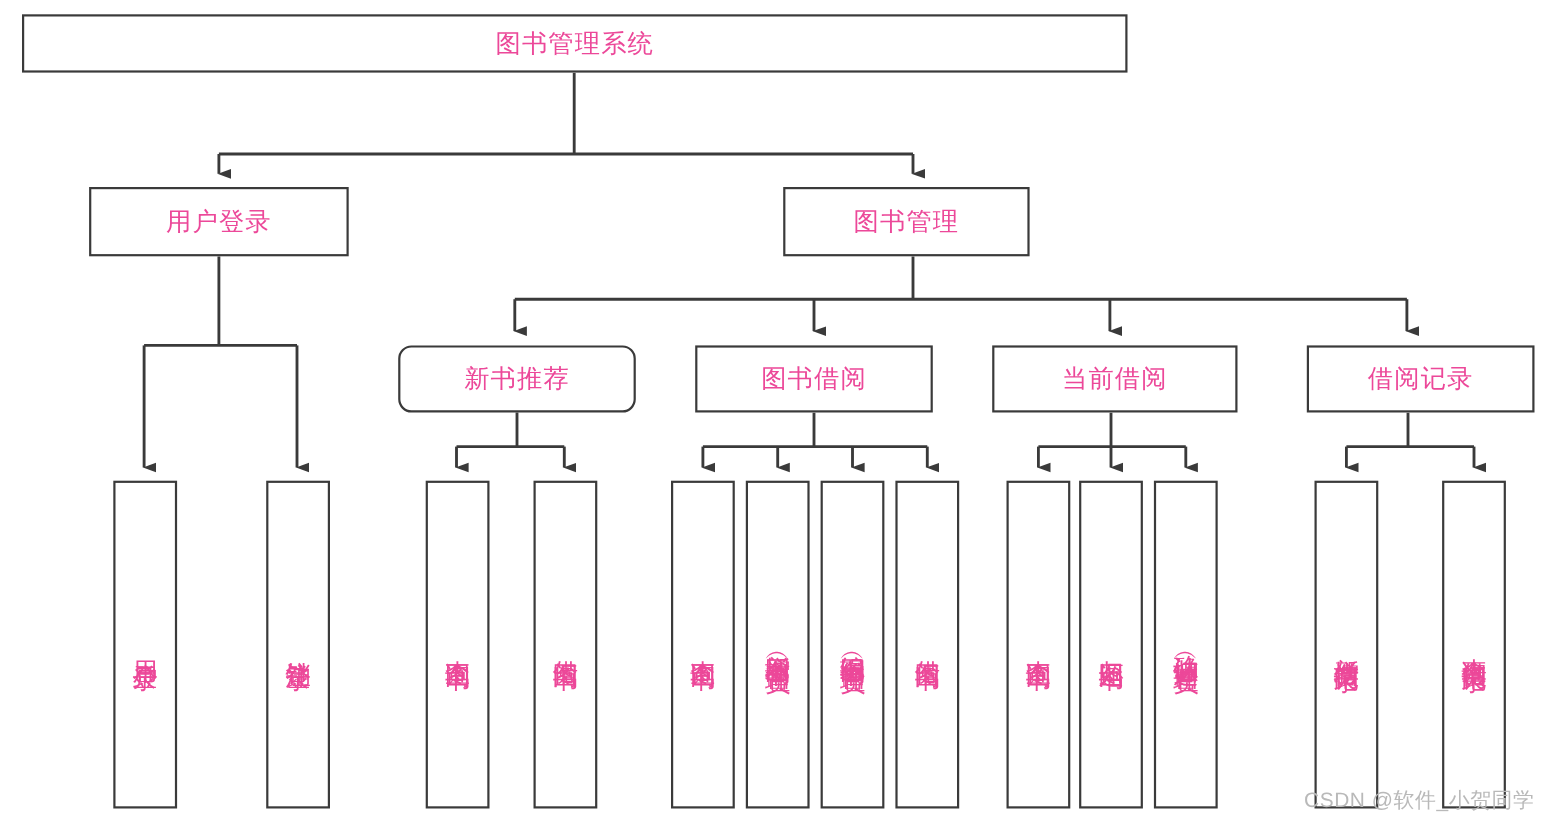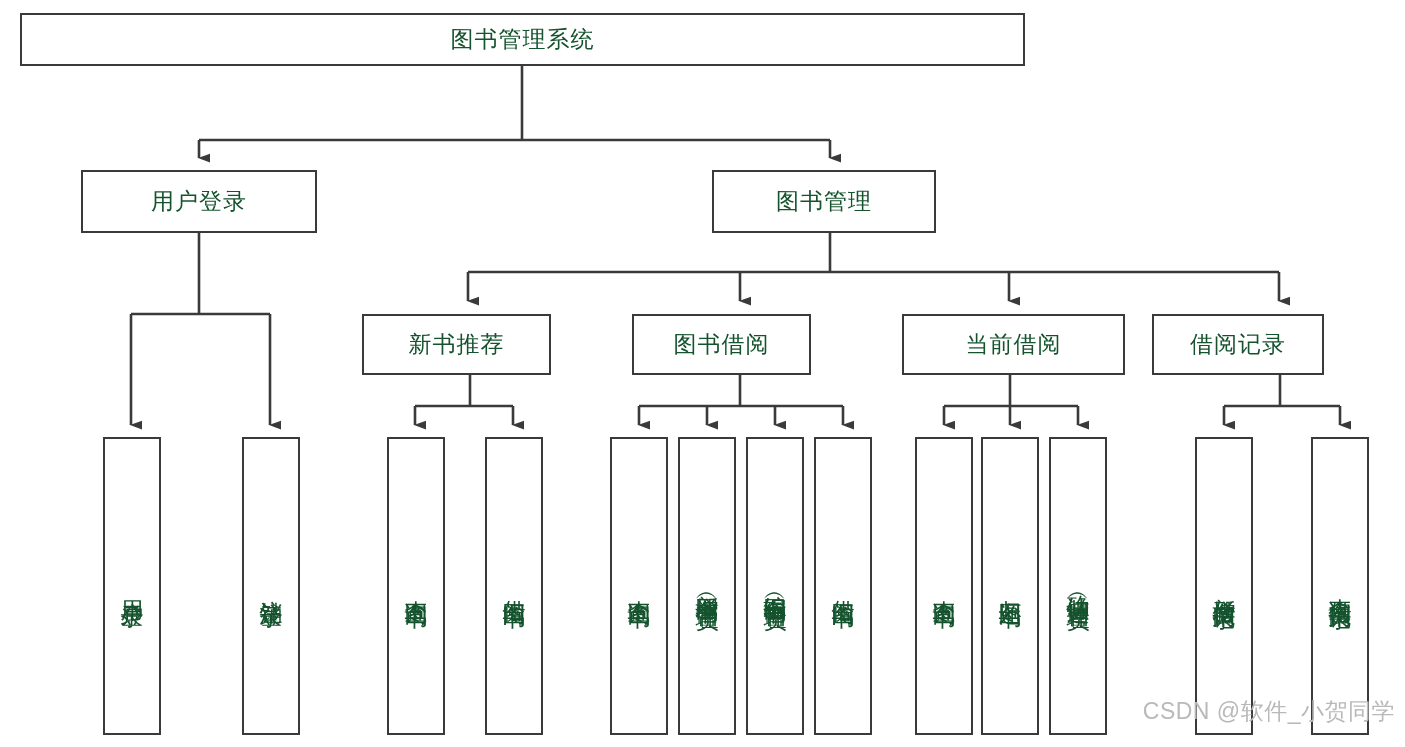--- a/index.html
+++ b/index.html
@@ -25,21 +25,21 @@
     height: 747px;
   }
   .node-box {
     position: absolute;
     box-sizing: border-box;
     background: #ffffff;
     border: 2px solid #3a3a3a;
     display: flex;
     align-items: center;
     justify-content: center;
-    color: #14532d;
+    color: #ec4899;
   }
   .node-h {
     font-size: 23px;
     letter-spacing: 1px;
     line-height: 1.2;
   }
   .node-v {
     font-size: 23px;
     letter-spacing: 2px;
     line-height: 1.18;
@@ -47,22 +47,22 @@
   .node-v .vtext {
     writing-mode: vertical-rl;
     text-orientation: upright;
     white-space: nowrap;
     text-align: center;
     display: block;
   }
   .watermark {
     position: absolute;
     right: 10px;
-    bottom: 20px;
-    font-size: 23px;
+    bottom: 6px;
+    font-size: 19px;
     color: #b9b9b9;
     letter-spacing: 0.5px;
     white-space: nowrap;
     pointer-events: none;
     margin-top: 16px;
   }
 </style>
 </head>
 <body>
 
@@ -126,33 +126,33 @@
   </div>
 
   <div class="node-box node-h" style="left:81px; top:170px; width:236px; height:63px;">
     <span>用户登录</span>
   </div>
 
   <div class="node-box node-h" style="left:712px; top:170px; width:224px; height:63px;">
     <span>图书管理</span>
   </div>
 
-  <div class="node-box node-h" style="left:362px; top:314px; width:189px; height:61px;">
+  <div class="node-box node-h" style="left:362px; top:314px; width:216px; height:61px;border-radius:12px;">
     <span>新书推荐</span>
   </div>
 
-  <div class="node-box node-h" style="left:632px; top:314px; width:179px; height:61px;">
+  <div class="node-box node-h" style="left:632px; top:314px; width:216px; height:61px;">
     <span>图书借阅</span>
   </div>
 
   <div class="node-box node-h" style="left:902px; top:314px; width:223px; height:61px;">
     <span>当前借阅</span>
   </div>
 
-  <div class="node-box node-h" style="left:1152px; top:314px; width:172px; height:61px;">
+  <div class="node-box node-h" style="left:1188px; top:314px; width:207px; height:61px;">
     <span>借阅记录</span>
   </div>
 
   <div class="node-box node-v" style="left:103px; top:437px; width:58px; height:298px;">
     <span class="vtext">用户登录</span>
   </div>
 
   <div class="node-box node-v" style="left:242px; top:437px; width:58px; height:298px;">
     <span class="vtext">注销登录</span>
   </div>

